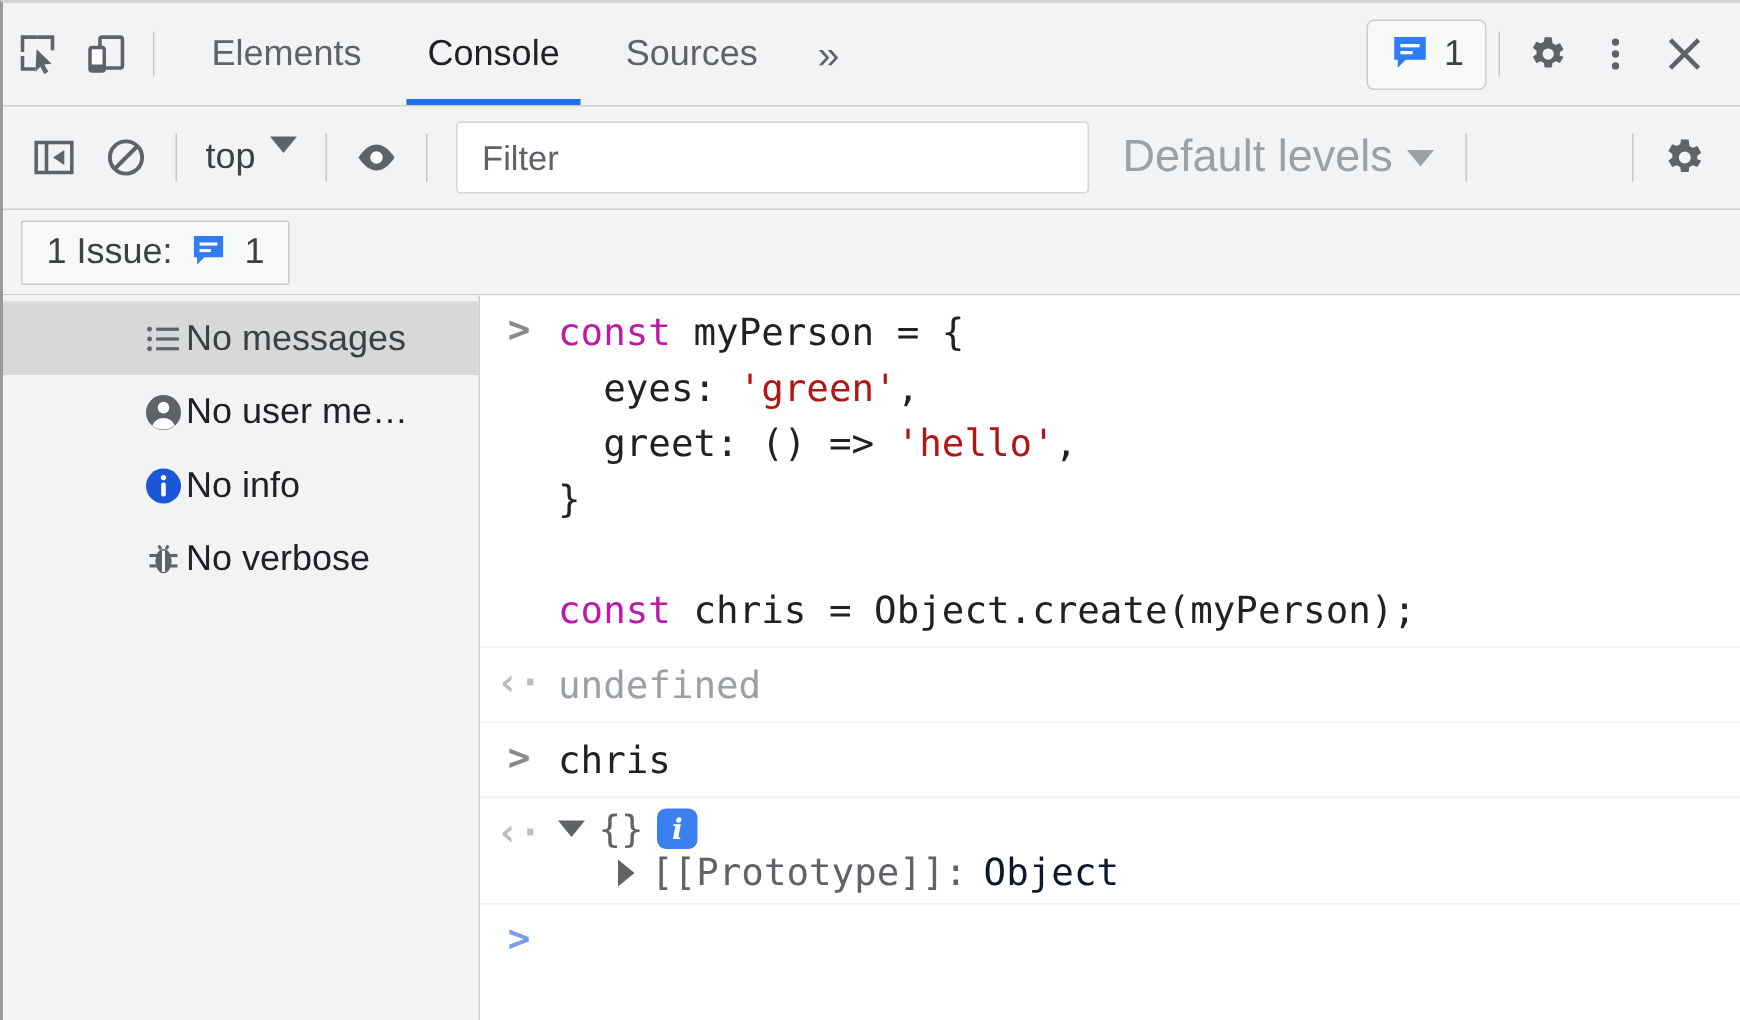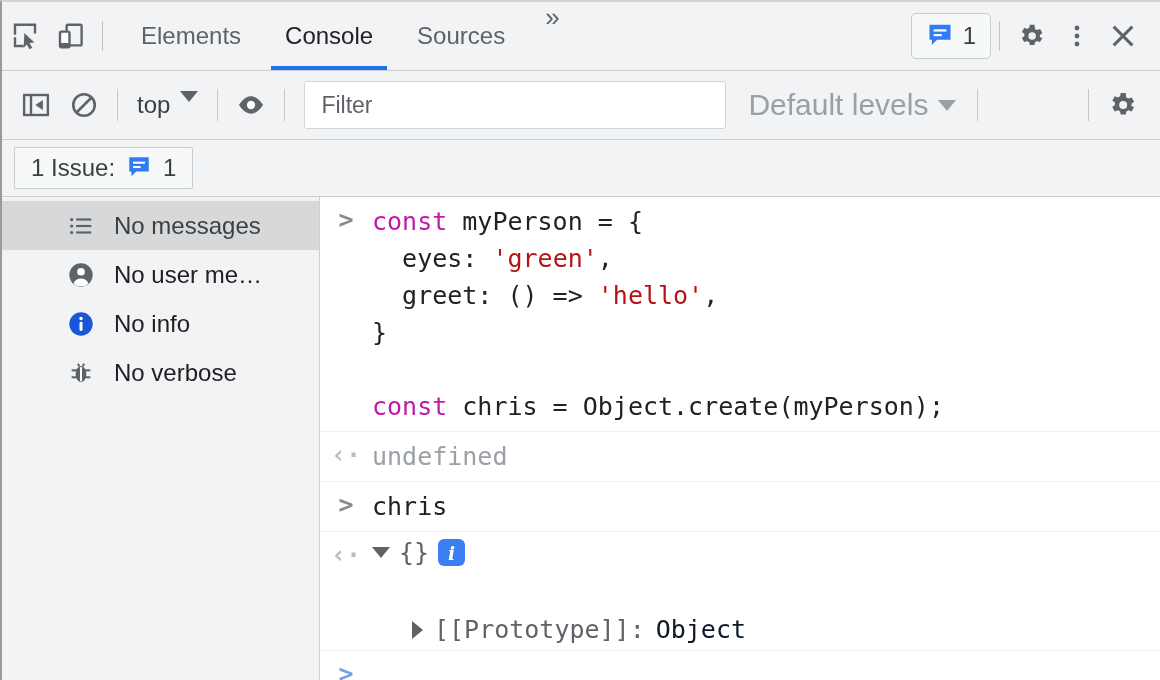--- a/index.html
+++ b/index.html
@@ -44,21 +44,21 @@
     cursor: pointer;
   }
   .tb-sep {
     width: 1px;
     height: 30px;
     background: #c4c4c4;
     margin: 0 8px;
   }
   .tabs {
     display: flex;
-    align-items: flex-start;
+    align-items: center;
     height: 100%;
     margin-left: 8px;
   }
   .tab {
     font-size: 24px;
     color: #5f6368;
     padding: 0 22px;
     height: 100%;
     display: flex;
     align-items: center;
@@ -226,22 +226,21 @@
     min-width: 318px;
     background: #f1f3f4;
     border-right: 1px solid #d0d0d0;
     padding-top: 4px;
     box-sizing: border-box;
   }
   .side-item {
     height: 49px;
     display: flex;
     align-items: center;
-    gap: 18px;
-    padding-left: 64px;
+    padding-left: 92px;
     cursor: pointer;
     box-sizing: border-box;
   }
   .side-item.selected { background: #d7d8d9; }
   .side-item .lbl {
     font-size: 24px;
     color: #202124;
     white-space: nowrap;
     overflow: hidden;
     text-overflow: ellipsis;
@@ -335,21 +334,20 @@
     cursor: pointer;
   }
   .proto-row {
     display: flex;
     align-items: center;
     gap: 11px;
     padding-left: 40px;
     font-family: "DejaVu Sans Mono", monospace;
     font-size: 25px;
     color: #5f6368;
-    margin-top: 48px;
   }
   .proto-row .pname { color: #5f6368; }
   .proto-row .pval { color: #0f172a; }
 </style>
 </head>
 <body>
 
 <div class="devtools">
 
   <div class="tabbar">

